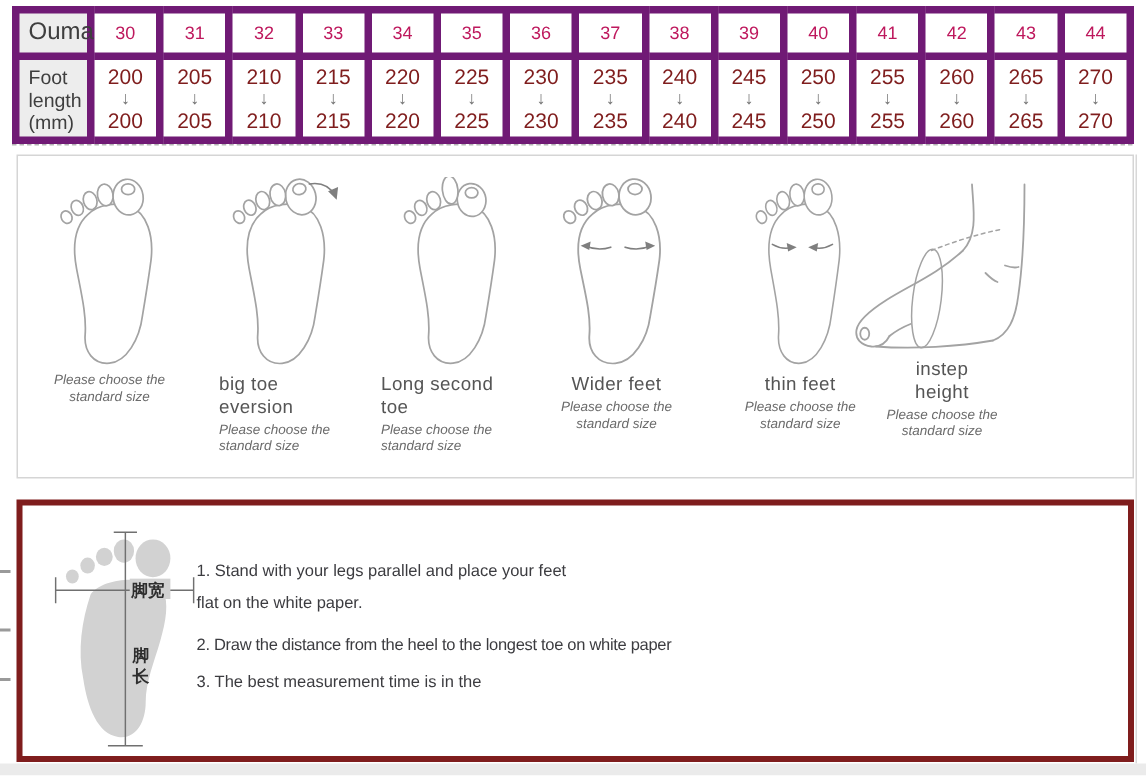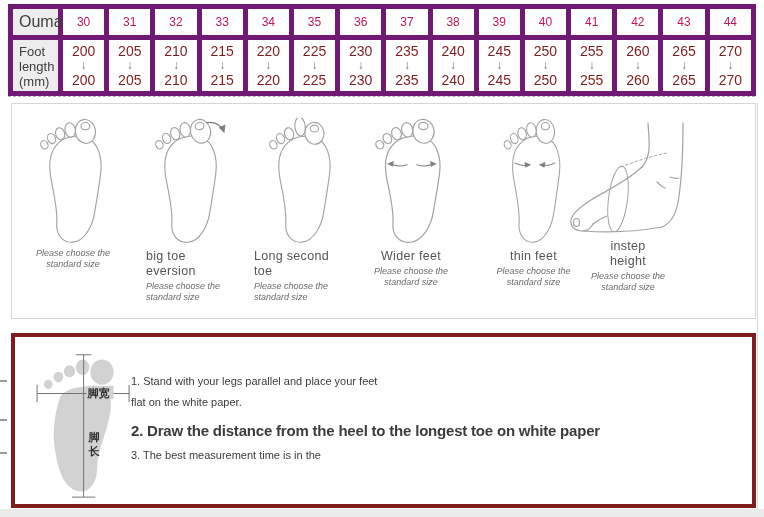--- a/index.html
+++ b/index.html
@@ -34,21 +34,21 @@
   .lineart .dash { stroke-dasharray:2.5,2.5; stroke-width:1; }
 
   
   .bottom-box { position:absolute; left:11px; top:333px; width:745px; height:175px; border:4px solid #7f1d1d; background:#fff; }
   .footprint { position:absolute; left:20px; top:11px; }
   .fp-fill { fill:#d2d2d2; }
   .fp-line { stroke:#707070; stroke-width:1; fill:none; }
   .fp-text { font-size:11.5px; fill:#2e2e2e; font-weight:bold; }
   .steps { position:absolute; left:116px; top:34px; width:430px; color:#3c3c40; }
   .step-big { font-size:11px; line-height:21px; }
-  .step-small { font-size:15px; line-height:17px; margin-top:9px; white-space:nowrap; letter-spacing:-.2px;font-weight:bold; }
+  .step-small { font-size:11px; line-height:17px; margin-top:9px; white-space:nowrap; letter-spacing:-.2px; }
   .step-gap { margin-top:6px; }
 
   
   .edge-tick { position:absolute; left:0; width:7px; height:2px; background:#9a9a9a; }
   .right-line { position:absolute; left:757px; top:103px; width:1px; height:406px; background:#d8d8d8; }
   .bottom-strip { position:absolute; left:0; top:509px; width:764px; height:8px; background:#ebebeb; }
 </style>
 </head>
 <body>
 

